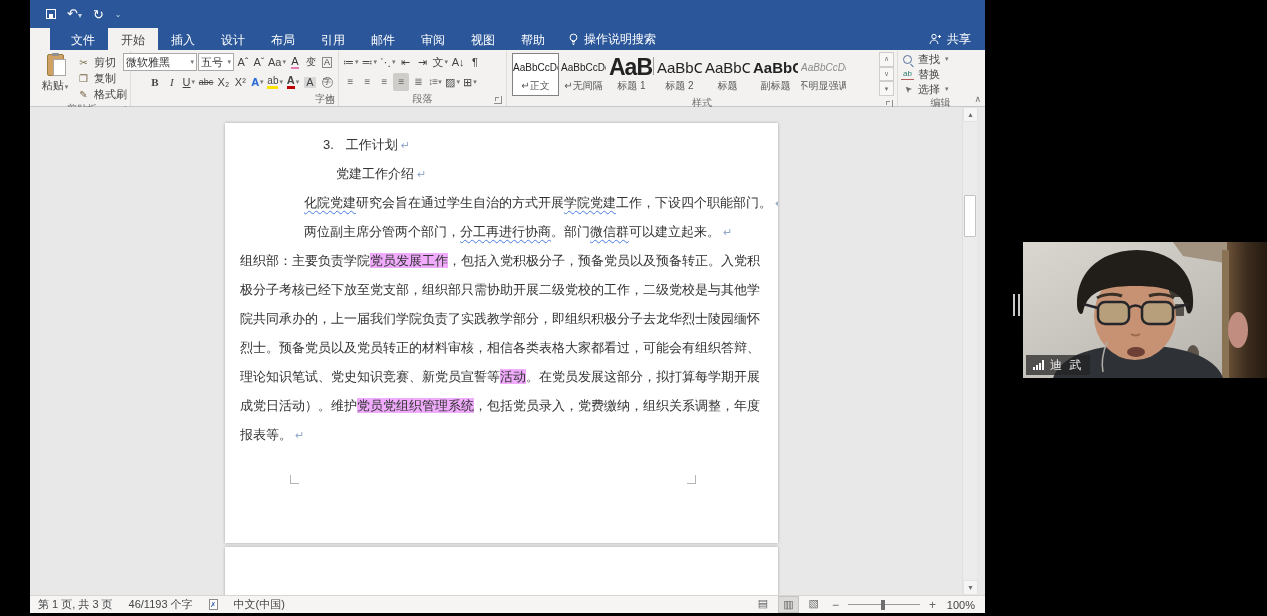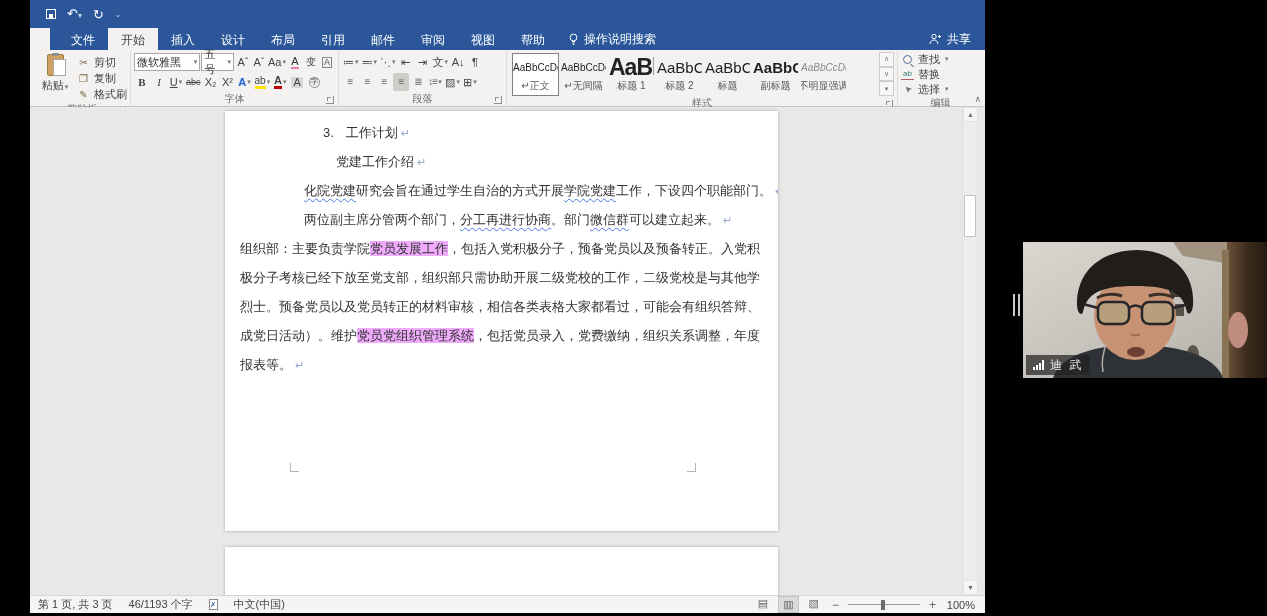--- a/index.html
+++ b/index.html
@@ -112,21 +112,21 @@
   .eic.mag { position:relative; }
   .eic.mag::before { content:""; width:7px; height:7px; border:1.5px solid #56719e; border-radius:50%; }
   .eic.mag::after { content:""; position:absolute; right:0; bottom:-1px; width:4px; border-top:1.5px solid #56719e; transform:rotate(45deg); }
   .eic.rep { color:#2e7d6e; font-size:8px; letter-spacing:0; border-bottom:1px solid #b05c5c; }
   .eic.sel { color:#6d6d6d; transform:rotate(-135deg); font-size:9px; }
   .ribbon-collapse { position:absolute; right:4px; bottom:2px; font-size:9px; color:#777; }
 
   
   .docarea { flex:1; background:#e8e8e8; position:relative; overflow:hidden; }
   .page { position:absolute; left:195px; width:553px; background:#fff; box-shadow:0 0 3px rgba(0,0,0,.28); }
-  .page1 { top:4px; height:420px; }
+  .page1 { top:16px; height:420px; }
   .page2 { top:440px; height:51px; }
   .doc-text { position:absolute; left:0; top:7px; right:0; font-size:13px; line-height:29px; color:#333; }
   .doc-line { height:29px; white-space:nowrap; overflow:hidden; padding-right:10px; }
   .lnum { margin-right:12px; }
   .hl { background:#f0abfc; }
   .sq { text-decoration:underline; text-decoration-style:wavy; text-decoration-color:#4a7adf;
         text-decoration-thickness:1px; text-underline-offset:3px; }
   .pilcrow { color:#93a9c9; font-size:11px; margin-left:3px; }
   .cmark { position:absolute; width:9px; height:9px; top:352px; }
   .cmark.l { left:65px; border-left:1px solid #b5b5b5; border-bottom:1px solid #b5b5b5; }
@@ -231,21 +231,21 @@
               <span class="clab">格式刷</span>
             </div>
           </div>
       </div>
       <div class="group-label">
           <span>剪贴板</span>
           <span class="launcher"></span>
         </div>
     </div>
 
-    <div class="group" style="width:208px;">
+    <div class="group" style="width:208px;align-items:flex-end;">
       <div class="frow">
         <span class="combo name">
             <span>微软雅黑</span>
             <span class="dd">▾</span>
           </span>
         <span class="combo size">
             <span>五号</span>
             <span class="dd">▾</span>
           </span>
         <span style="display:flex;">
@@ -452,21 +452,23 @@
 
   <div class="docarea">
     <div class="page page1">
       <div class="doc-text">
           <div class="doc-line" style="padding-left: 98px;"><span class="lnum">3.</span><span>工作计划</span><span class="pilcrow">↵</span></div>
           <div class="doc-line" style="padding-left: 111px;"><span>党建工作介绍</span><span class="pilcrow">↵</span></div>
           <div class="doc-line" style="padding-left: 79px;"><span class="sq">化院党建</span><span>研究会旨在通过学生自治的方式开展</span><span class="sq">学院党建</span><span>工作，下设四个职能部门。</span><span class="pilcrow">↵</span></div>
           <div class="doc-line" style="padding-left: 79px;"><span>两位副主席分管两个部门，</span><span class="sq">分工再进行协商</span><span>。部门</span><span class="sq">微信群</span><span>可以建立起来。</span><span class="pilcrow">↵</span></div>
           <div class="doc-line" style="padding-left: 15px;"><span>组织部：主要负责学院</span><span class="hl ">党员发展工作</span><span>，包括入党积极分子，预备党员以及预备转正。入党积</span></div>
           <div class="doc-line" style="padding-left: 15px;"><span>极分子考核已经下放至党支部，组织部只需协助开展二级党校的工作，二级党校是与其他学</span></div>
+          <div class="doc-line" style="padding-left: 15px;"><span>院共同承办的，上一届我们学院负责了实践教学部分，即组织积极分子去龙华烈士陵园缅怀</span></div>
           <div class="doc-line" style="padding-left: 15px;"><span>烈士。预备党员以及党员转正的材料审核，相信各类表格大家都看过，可能会有组织答辩、</span></div>
+          <div class="doc-line" style="padding-left: 15px;"><span>理论知识笔试、党史知识竞赛、新党员宣誓等</span><span class="hl ">活动</span><span>。在党员发展这部分，拟打算每学期开展</span></div>
           <div class="doc-line" style="padding-left: 15px;"><span>成党日活动）。维护</span><span class="hl ">党员党组织管理系统</span><span>，包括党员录入，党费缴纳，组织关系调整，年度</span></div>
           <div class="doc-line" style="padding-left: 15px;"><span>报表等。</span><span class="pilcrow">↵</span></div>
         </div>
       <span class="cmark l"></span>
       <span class="cmark r"></span>
     </div>
     <div class="page page2"></div>
     <div class="vscroll">
       <span class="vbtn up">▲</span>
       <span class="vthumb"></span>

